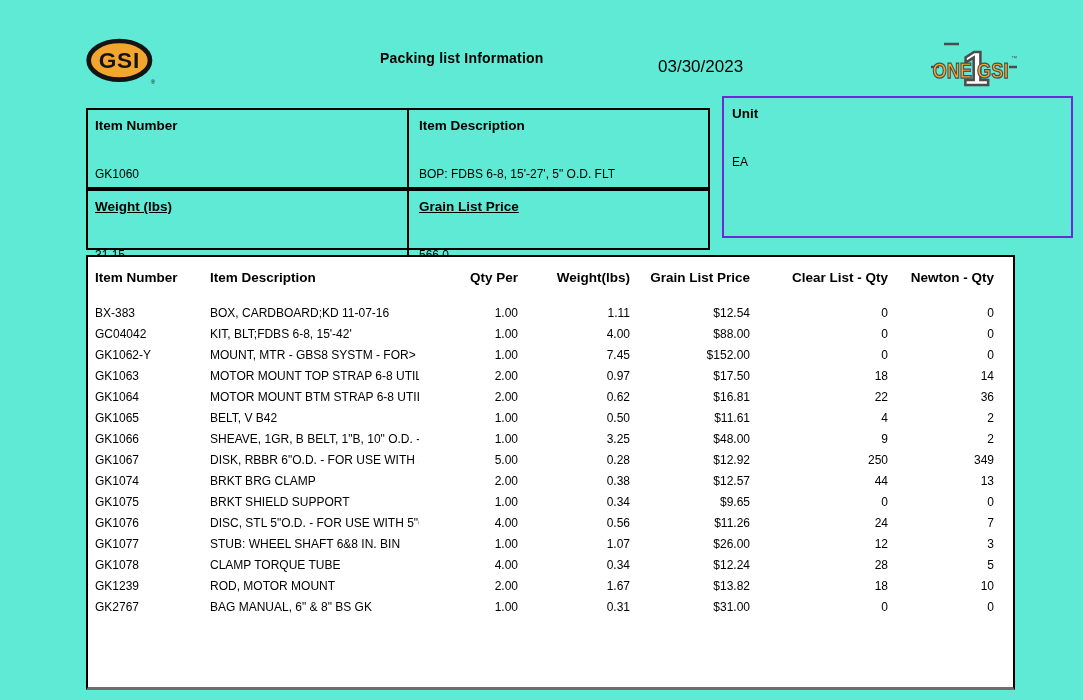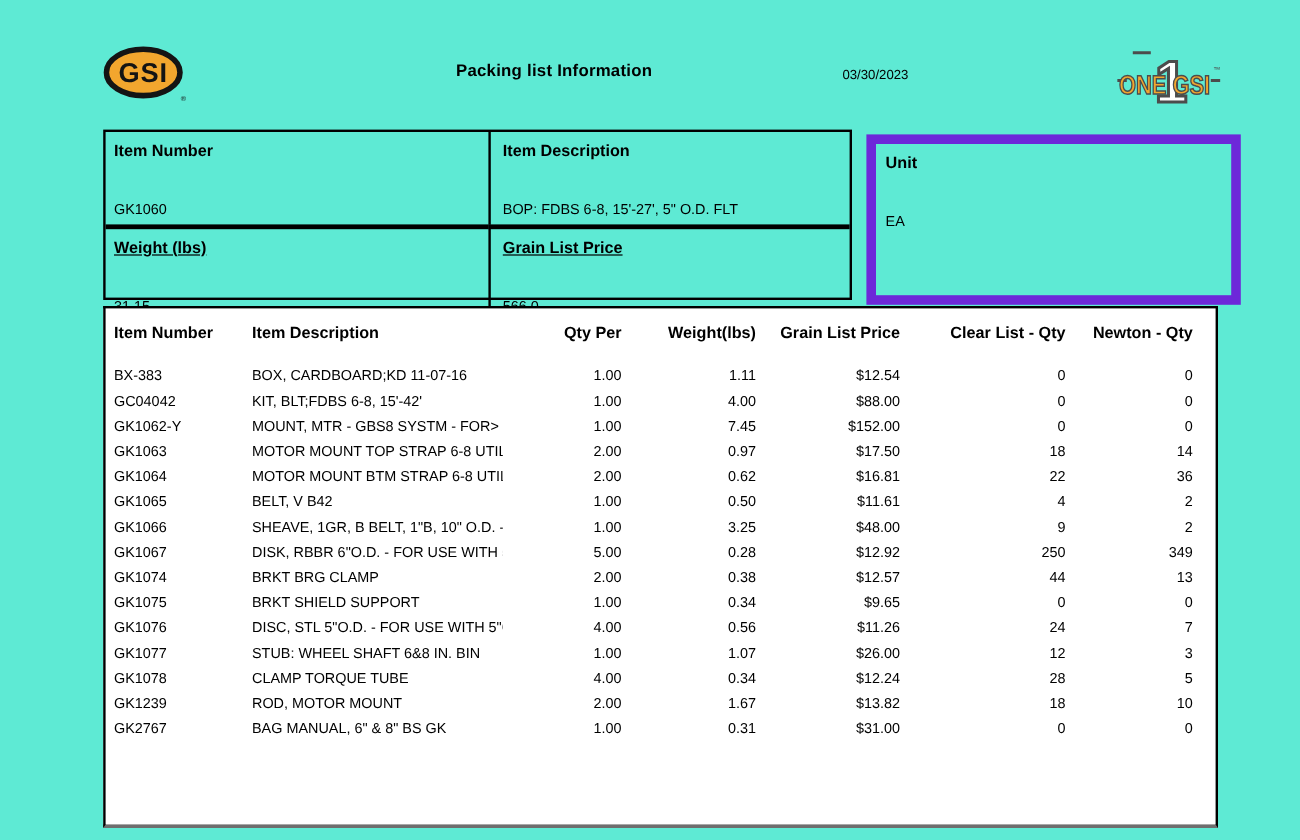--- a/index.html
+++ b/index.html
@@ -2,29 +2,29 @@
 <html><head>
 <meta charset="utf-8">
 <style>
   html,body{margin:0;padding:0;background:#fff;}
   body{font-family:"Liberation Sans","DejaVu Sans",sans-serif;color:#000;}
   .page{position:relative;width:1083px;height:700px;background:#5eead4;overflow:hidden;}
 
   
   .gsi-logo{position:absolute;left:86px;top:37px;}
   .page-title{position:absolute;left:380px;top:50px;font-size:14px;font-weight:bold;letter-spacing:.2px;}
-  .page-date{position:absolute;left:658px;top:57px;font-size:11px;margin-left:44px;}
+  .page-date{position:absolute;left:658px;top:57px;font-size:17px;}
   .onegsi-logo{position:absolute;left:931px;top:39px;}
 
   
   .sum-left{position:absolute;left:86px;top:108px;width:624px;height:142px;border:2px solid #000;box-sizing:border-box;display:grid;grid-template-columns:319px 1fr;grid-template-rows:77px 1fr;}
   .sum-cell{padding:6px 6px 0 7px;}
   .sum-cell.col2{border-left:2px solid #000;padding-left:10px;}
   .sum-cell.row2{border-top:4px solid #000000;text-decoration:underline;}
-  .sum-unit{position:absolute;left:722px;top:112px;width:312px;height:142px;border:8px solid #6d28d9;box-sizing:border-box;padding:6px 6px 0 8px;}
+  .sum-unit{position:absolute;left:722px;top:96px;width:351px;height:142px;border:2px solid #6d28d9;box-sizing:border-box;padding:6px 6px 0 8px;}
   .fld-label{font-size:13.5px;font-weight:bold;line-height:19px;}
   .fld-value{font-size:12px;line-height:19px;margin-top:30px;}
 
   
   .main-table{position:absolute;left:86px;top:255px;width:929px;height:435px;border:2px solid #000;border-bottom:3px solid #6e6e6e;box-sizing:border-box;background:#fff;overflow:hidden;}
   table{border-collapse:collapse;table-layout:fixed;width:100%;}
   th{font-size:13.5px;font-weight:bold;padding:13px 0 18px 0;white-space:nowrap;}
   td{font-size:12px;height:21px;line-height:21px;padding:0;white-space:nowrap;overflow:hidden;}
   .c0,.c1{text-align:left;}
   .c2,.c3,.c4,.c5,.c6{text-align:right;}

